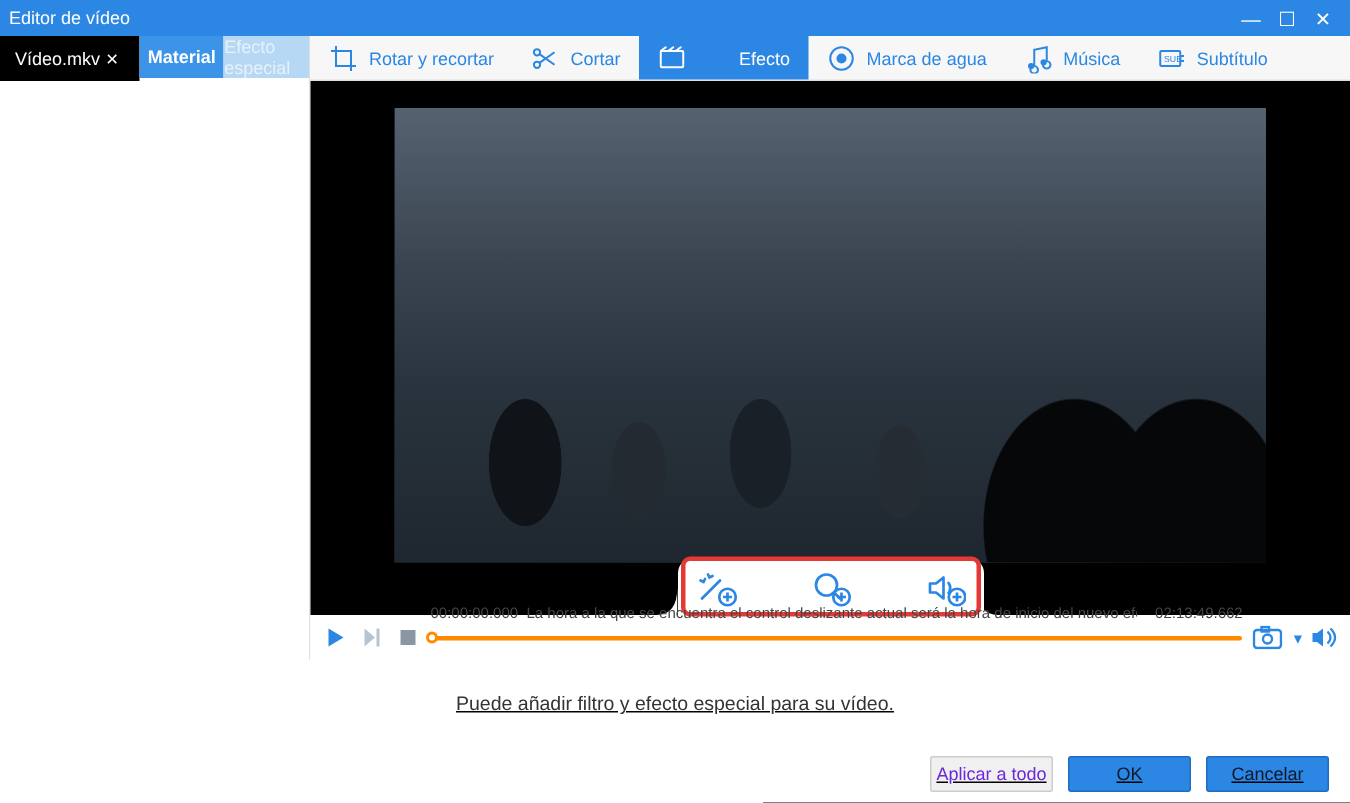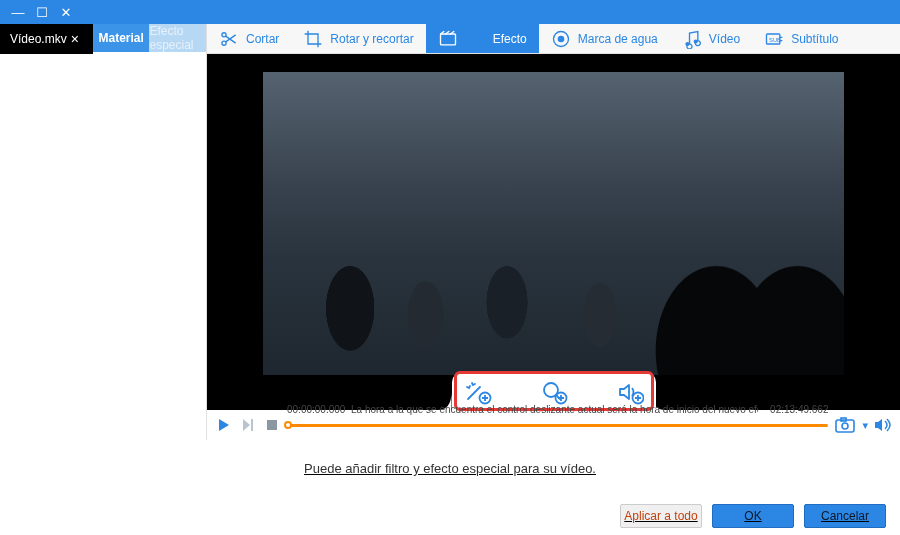--- a/index.html
+++ b/index.html
@@ -65,27 +65,28 @@
   .track-times .t-end { width: 70px; text-align: right; }
   .track-line { height: 3px; background: #ff8a00; width: 100%; border-radius: 2px; }
   .track-handle { position: absolute; left: 0; top: 50%; transform: translate(-3px,-50%); width: 8px; height: 8px; border-radius: 50%; background: #fff; border: 2px solid #ff8a00; }
 
   
   .footer { height: 95px; display: flex; flex-direction: column; text-decoration: underline; }
   .hint-area { flex: 1; display: flex; align-items: center; justify-content: center; font-size: 13px; color: #333; }
   .btn-row { height: 38px; display: flex; align-items: center; justify-content: flex-end; gap: 10px; padding: 0 14px; }
   .btn { min-width: 82px; height: 24px; border-radius: 2px; font-size: 12px; display:flex; align-items:center; justify-content:center; cursor:pointer; }
   .btn.secondary { background: #f0f0f0; border:1px solid #ccc; color:#666; }
-  .btn.secondary.disabled { color:#c2410c; cursor:default; }
+  .btn.secondary.disabled { color:#6d28d9; cursor:default; }
   .btn.primary { background: #2b87e3; color:#0f172a; border:1px solid #1f6cc0; }
 </style>
 </head>
 <body>
 
 <div class="titlebar">
+  <span class="title">Editor de vídeo</span>
   <span class="winbtn">—</span>
   <span class="winbtn">☐</span>
   <span class="winbtn">✕</span>
 </div>
 
 <div class="main">
 
   <div class="sidebar">
     <div class="file-tab">
       <span class="fname">Vídeo.mkv</span>
@@ -97,34 +98,34 @@
       <div class="side-tab inactive">Efecto especial</div>
     </div>
   </div>
 
   <div class="content">
 
     <div class="toolbar">
       <div class="tool">
         <span class="ticon">
           <svg width="20" height="20" viewBox="0 0 24 24" fill="none" stroke="#2b87e3" stroke-width="1.6">
+              <path d="M6 2 v16 h16 M2 6 h16 v16"></path>
+            </svg>
+        </span>
+        <span>Rotar y recortar</span>
+      </div>
+      <div class="tool">
+        <span class="ticon">
+          <svg width="20" height="20" viewBox="0 0 24 24" fill="none" stroke="#2b87e3" stroke-width="1.6">
               <circle cx="6" cy="7" r="2.5"></circle>
               <circle cx="6" cy="17" r="2.5"></circle>
               <path d="M8 8.5 L20 17 M8 15.5 L20 7"></path>
             </svg>
         </span>
         <span>Cortar</span>
-      </div>
-      <div class="tool">
-        <span class="ticon">
-          <svg width="20" height="20" viewBox="0 0 24 24" fill="none" stroke="#2b87e3" stroke-width="1.6">
-              <path d="M6 2 v16 h16 M2 6 h16 v16"></path>
-            </svg>
-        </span>
-        <span>Rotar y recortar</span>
       </div>
       <div class="tool active">
         <span class="ticon">
           <svg width="20" height="20" viewBox="0 0 24 24" fill="none" stroke="#fff" stroke-width="1.6">
               <rect x="3" y="6" width="18" height="13" rx="1"></rect>
               <path d="M3 6 l4 -3 M9 6 l4 -3 M15 6 l4 -3" stroke-linecap="round"></path>
             </svg>
         </span>
         <span>Efecto</span>
       </div>
@@ -138,21 +139,21 @@
         <span>Marca de agua</span>
       </div>
       <div class="tool">
         <span class="ticon">
           <svg width="20" height="20" viewBox="0 0 24 24" fill="#2b87e3">
               <path d="M9 18 a3 3 0 1 1 -0.1 0 M9 18 V5 l10 -2 v11 a3 3 0 1 1 -0.1 0" fill="none" stroke="#2b87e3" stroke-width="1.6"></path>
               <circle cx="6.5" cy="18" r="2.5"></circle>
               <circle cx="16.5" cy="15" r="2.5"></circle>
             </svg>
         </span>
-        <span>Vídeo</span>
+        <span>Música</span>
       </div>
       <div class="tool">
         <span class="ticon">
           <svg width="20" height="20" viewBox="0 0 24 24" fill="none" stroke="#2b87e3" stroke-width="1.6">
               <rect x="3" y="6" width="16" height="12" rx="1"></rect>
               <text x="6" y="15" font-size="7" fill="#2b87e3" stroke="none">SUB</text>
               <path d="M19 10 h3 M19 14 h3"></path>
             </svg>
         </span>
         <span>Subtítulo</span>

